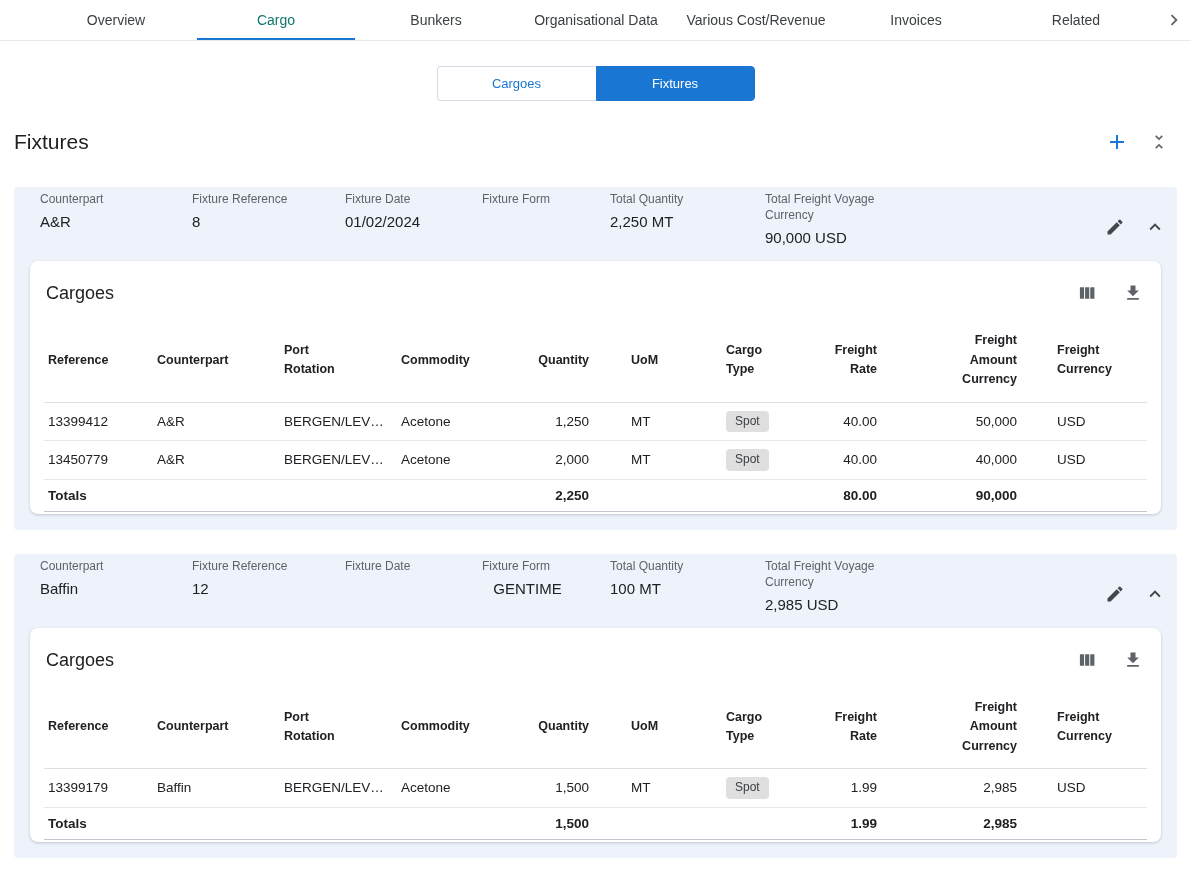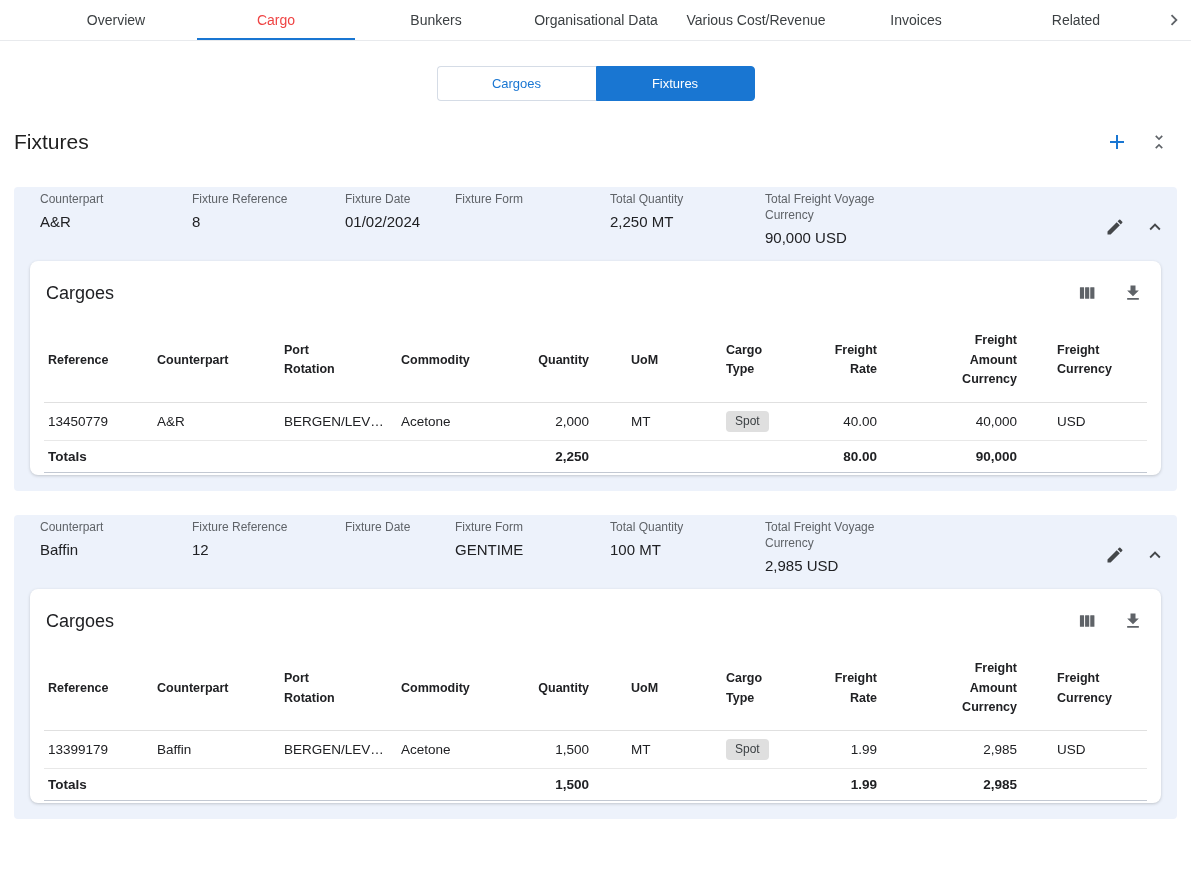--- a/index.html
+++ b/index.html
@@ -24,21 +24,21 @@
     width: 160px;
     display: flex;
     align-items: center;
     justify-content: center;
     font-size: 14px;
     color: #3c4043;
     cursor: pointer;
     position: relative;
     white-space: nowrap;
   }
-  .nav-tab.active { color: #ef4444; }
+  .nav-tab.active { color: #0f766e; }
   .nav-tab.active::after {
     content: "";
     position: absolute;
     left: 1px; right: 1px; bottom: 0;
     height: 2px;
     background: #1976d2;
   }
   .nav-overflow {
     width: 34px;
     display: flex;
@@ -104,21 +104,21 @@
     border-radius: 4px;
     margin: 0 14px 24px;
     padding: 4px 16px 16px;
     position: relative;
   }
   .fixture-header { display: flex; padding: 0 10px 14px; }
   .fh-field { padding-right: 10px; }
   .fh-w1 { width: 152px; }
   .fh-w2 { width: 153px; }
   .fh-w3 { width: 110px; }
-  .fh-w4 { width: 155px; }
+  .fh-w4 { width: 155px; text-align: center; }
   .fh-w5 { width: 155px; }
   .fh-w6 { width: 190px; }
   .fh-label { font-size: 12px; color: #5f6368; line-height: 1.35; margin-bottom: 6px; max-width: 122px; }
   .fh-value { font-size: 15px; color: #202124; min-height: 18px; }
   .fh-actions {
     position: absolute;
     top: 28px; right: 10px;
     display: flex;
     align-items: center;
     gap: 16px;
@@ -312,20 +312,32 @@
           <th class="num">Quantity</th>
           <th class="col-uom">UoM</th>
           <th class="col-cargo"><span class="th-narrow w-cargo">Cargo Type</span></th>
           <th class="num"><span class="th-narrow w-frate">Freight Rate</span></th>
           <th class="num"><span class="th-narrow w-famt">Freight Amount Currency</span></th>
           <th class="col-fcur"><span class="th-narrow w-fcur">Freight Currency</span></th>
         </tr>
       </thead>
       <tbody>
         <tr>
+          <td>13399412</td>
+          <td>A&amp;R</td>
+          <td>BERGEN/LEV…</td>
+          <td>Acetone</td>
+          <td class="num">1,250</td>
+          <td class="col-uom">MT</td>
+          <td class="col-cargo"><span class="badge">Spot</span></td>
+          <td class="num">40.00</td>
+          <td class="num">50,000</td>
+          <td class="col-fcur">USD</td>
+        </tr>
+        <tr>
           <td>13450779</td>
           <td>A&amp;R</td>
           <td>BERGEN/LEV…</td>
           <td>Acetone</td>
           <td class="num">2,000</td>
           <td class="col-uom">MT</td>
           <td class="col-cargo"><span class="badge">Spot</span></td>
           <td class="num">40.00</td>
           <td class="num">40,000</td>
           <td class="col-fcur">USD</td>

